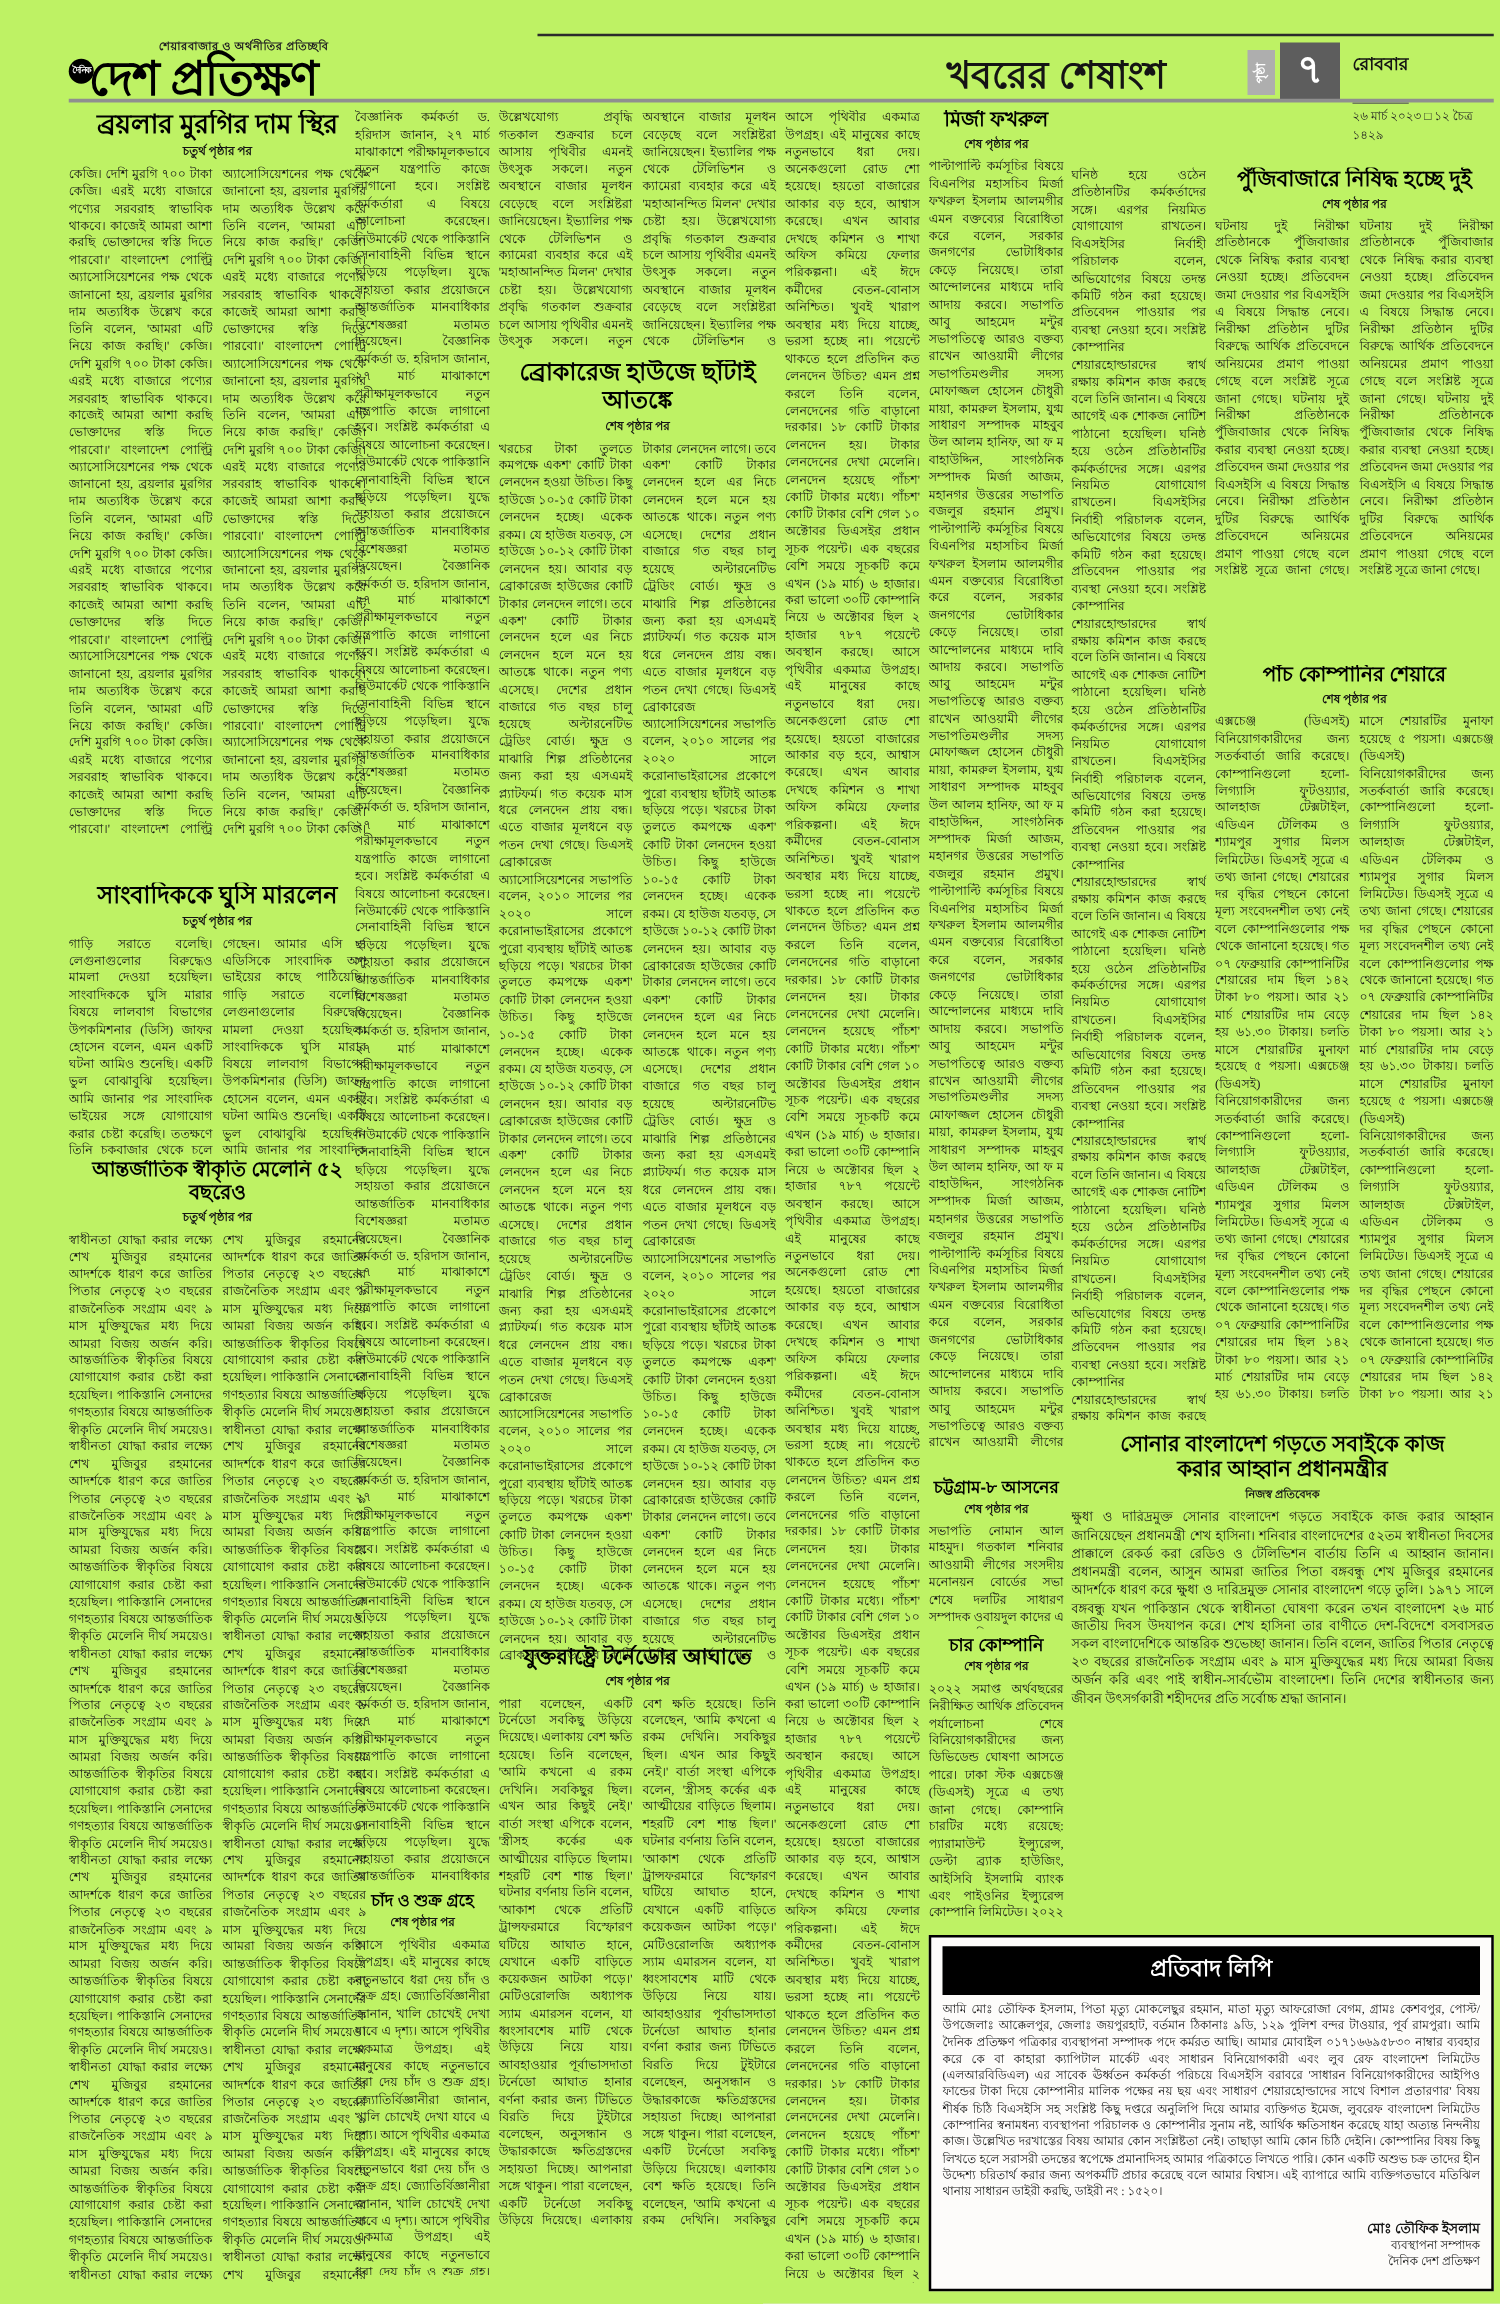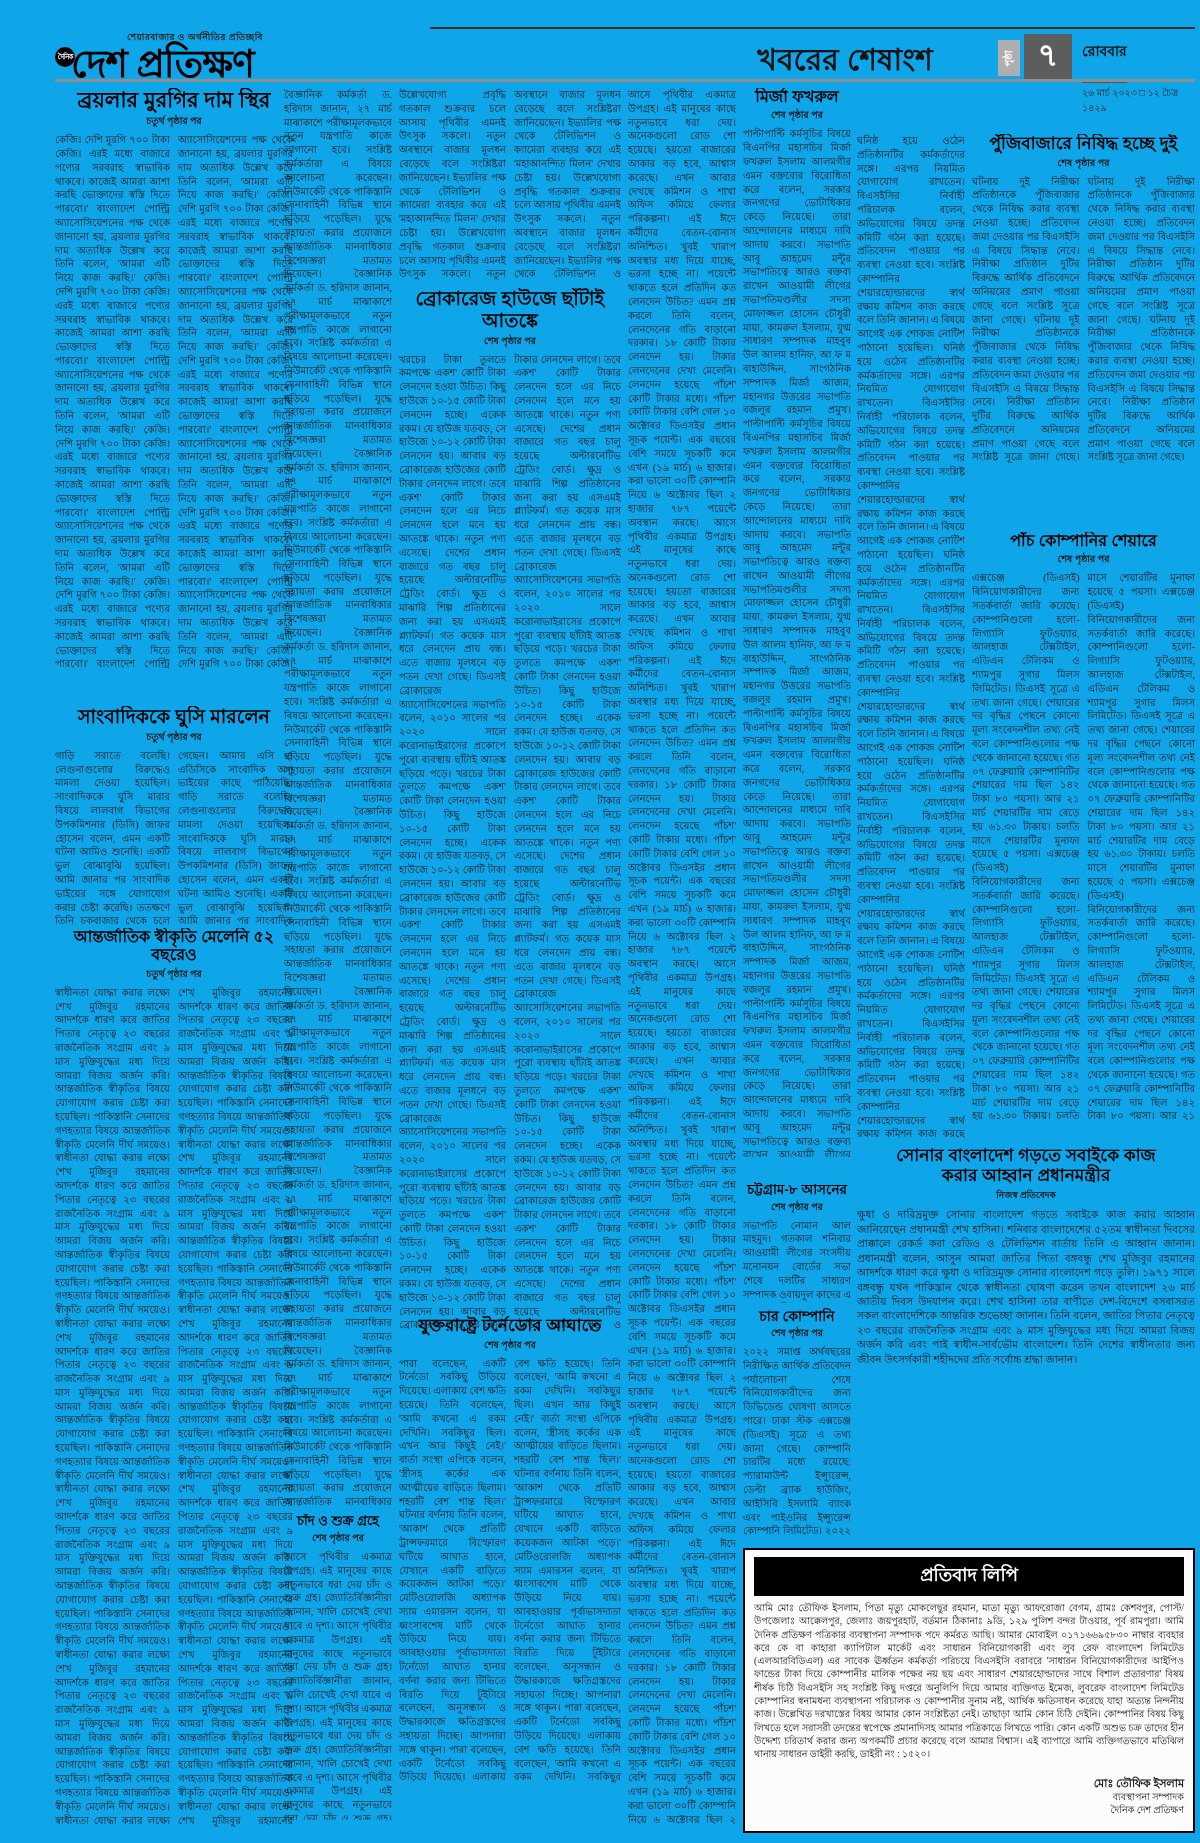--- a/index.html
+++ b/index.html
@@ -1,16 +1,16 @@
 <!DOCTYPE html>
 <html><head>
 <meta charset="utf-8">
 <style>
   html,body{margin:0;padding:0;background:#e8e6e0;}
-  .page{position:relative;width:1200px;height:1843px;background:#0ea5e9;color:#141414;
+  .page{position:relative;width:1200px;height:1843px;background:#bef264;color:#141414;
         font-family:"Liberation Serif","DejaVu Serif",serif;overflow:hidden;margin:0 auto;text-decoration:underline;}
   
   .masthead{position:absolute;left:55px;top:30px;width:360px;}
   .tagline{font-size:9px;font-weight:bold;letter-spacing:.5px;margin-left:72px;color:#222;}
   .logo{font-size:38px;font-weight:bold;line-height:1.05;letter-spacing:-1px;color:#000;
         font-family:"Liberation Sans","DejaVu Sans",sans-serif;}
   .logo .emblem{display:inline-block;width:20px;height:20px;border-radius:50%;background:#000;
         color:#fff;font-size:7px;text-align:center;line-height:20px;vertical-align:18px;margin-right:-4px;}
   .hdr-rule-top{position:absolute;left:430px;top:27px;width:765px;height:2px;background:#2b2b2b;}
   .hdr-rule{position:absolute;left:55px;top:79px;width:1140px;height:3px;background:#8f8f8f;}

